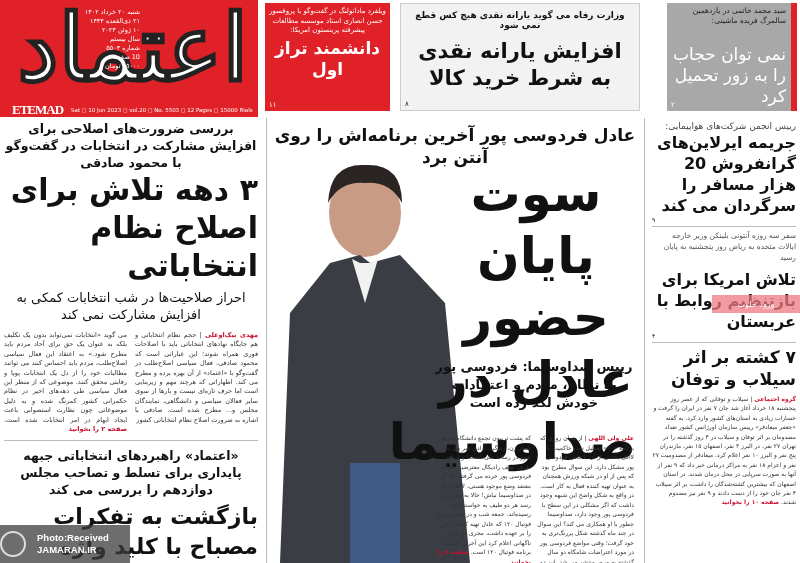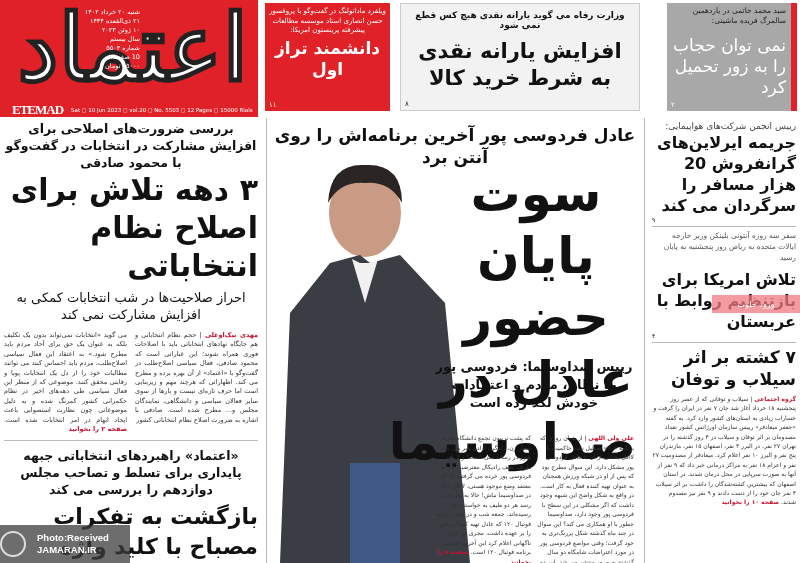--- a/index.html
+++ b/index.html
@@ -18,21 +18,21 @@
 .teaser-red .kick{font-size:7px;line-height:9.5px}
 .teaser-red .head{font-size:17px;font-weight:bold;line-height:21px;margin-top:2px}
 .pgnum{position:absolute;font-size:7px;bottom:2px}
 
 .teaser-grey{left:400px;top:3px;width:240px;height:108px;background:#f2f2f2;border:1px solid #ccc;text-align:center;padding:4px}
 .teaser-grey .kick{font-size:9px;font-weight:bold;margin-top:2px}
 .teaser-grey .head{font-size:21px;font-weight:bold;line-height:27px;margin-top:8px}
 
 .teaser-side{left:667px;top:3px;width:130px;height:108px;background:#a8a8a8;border-right:6px solid #e02127;padding:3px 5px}
 .teaser-side .kick{font-size:7.5px;line-height:10px;color:#222}
-.teaser-side .head{font-size:17px;line-height:21px;color:#fff;margin-top:9px}
+.teaser-side .head{font-size:17px;line-height:21px;color:#fff;margin-top:18px}
 
 .colL{left:0;top:118px;width:262px;height:552px;border-left:0;padding:0 4px}
 .hr{height:1px;background:#bbb}
 .kicker{font-size:12.5px;font-weight:bold;text-align:center;line-height:17px}
 .bighead{font-size:30px;font-weight:bold;text-align:right;line-height:38px}
 .sub{font-size:13px;text-align:center;line-height:17px}
 .body-cols{display:flex;gap:8px;font-size:6.5px;line-height:9.4px;color:#333;text-align:justify}
 .body-cols div{flex:1}
 .red{color:#c8102e;font-weight:bold}
 

